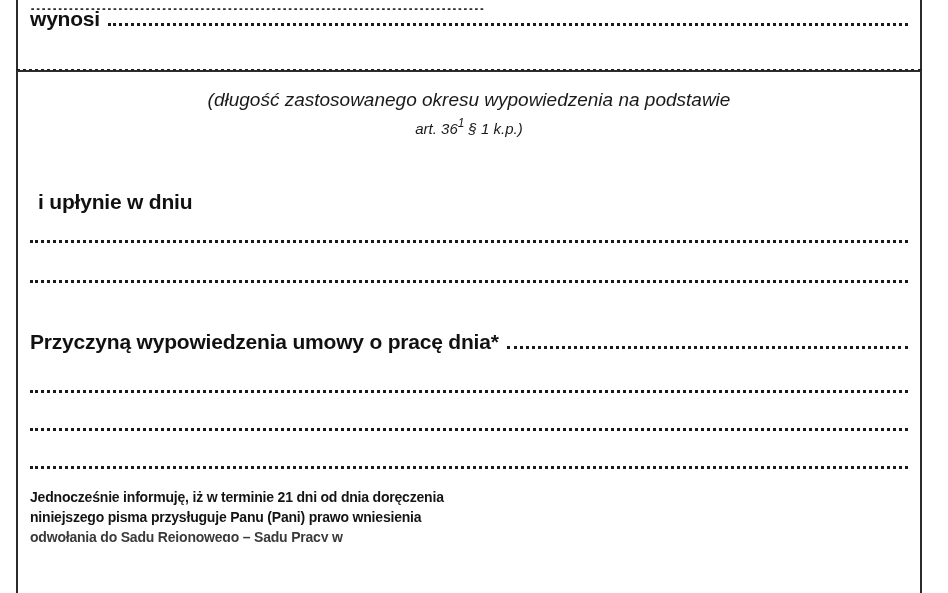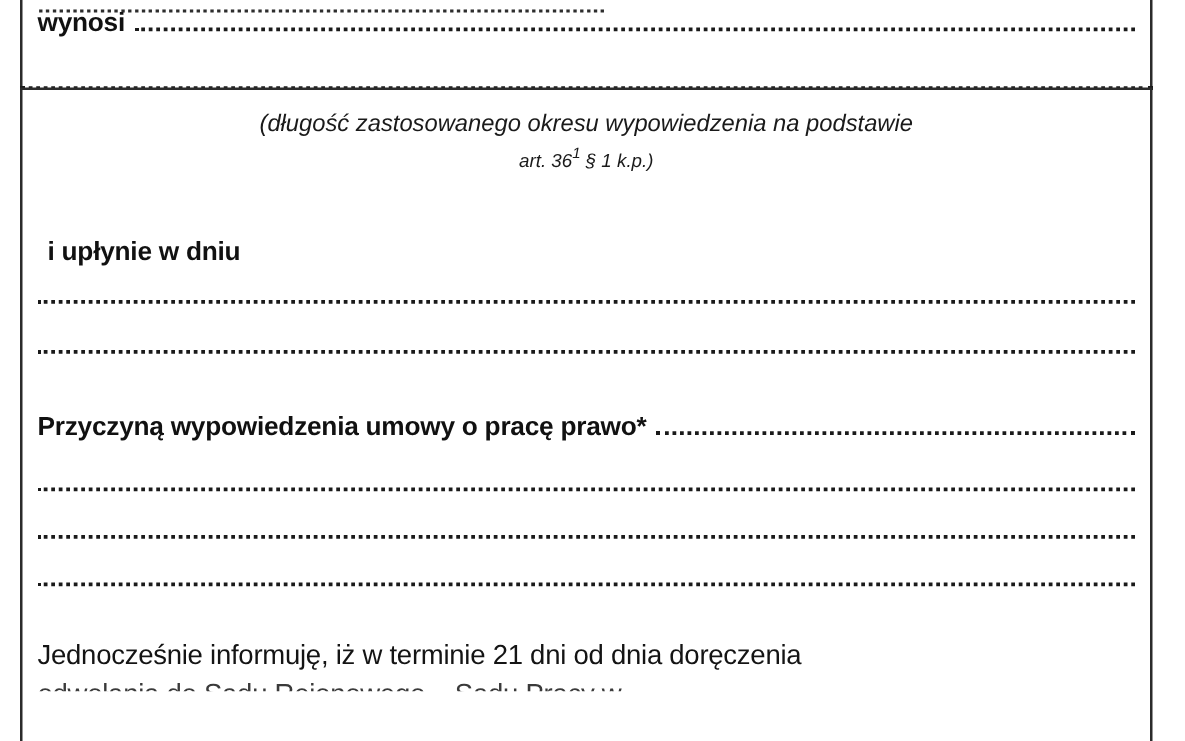--- a/index.html
+++ b/index.html
@@ -160,24 +160,24 @@
   }
   .line-przyczyna .txt { font-size: 21px; }
 
   .line-dots-c { position: absolute; left: 0; top: 378px; width: 878px; }
   .line-dots-d { position: absolute; left: 0; top: 416px; width: 878px; }
   .line-dots-e { position: absolute; left: 0; top: 454px; width: 878px; }
 
   .para {
     position: absolute;
     left: 0;
-    top: 508px;
-    width: 878px;
-    font-size: 22px;
-    font-weight: 400;
+    top: 488px;
+    width: 878px;
+    font-size: 14px;
+    font-weight: 700;
     line-height: 1.42;
     letter-spacing: -0.2px;
     color: #141414;
   }
   .para .clip-last {
     display: block;
     height: 14px;
     overflow: hidden;
     color: #3a3a3a;
   }
@@ -215,33 +215,34 @@
     </div>
 
     <div class="row line-dots-a">
       <span class="dots full"></span>
     </div>
     <div class="row line-dots-b">
       <span class="dots full"></span>
     </div>
 
     <div class="row line-przyczyna">
-      <span class="txt">Przyczyną wypowiedzenia umowy o pracę prawo*</span>
+      <span class="txt">Przyczyną wypowiedzenia umowy o pracę dnia*</span>
       <span class="dots"></span>
     </div>
 
     <div class="row line-dots-c">
       <span class="dots full"></span>
     </div>
     <div class="row line-dots-d">
       <span class="dots full"></span>
     </div>
     <div class="row line-dots-e">
       <span class="dots full"></span>
     </div>
 
     <div class="para">
       <div>Jednocześnie informuję, iż w terminie 21 dni od dnia doręczenia</div>
+      <div>niniejszego pisma przysługuje Panu (Pani) prawo wniesienia</div>
       <div class="clip-last">odwołania do Sądu Rejonowego – Sądu Pracy w</div>
     </div>
 
   </div>
 </div>
 
 </body></html>

